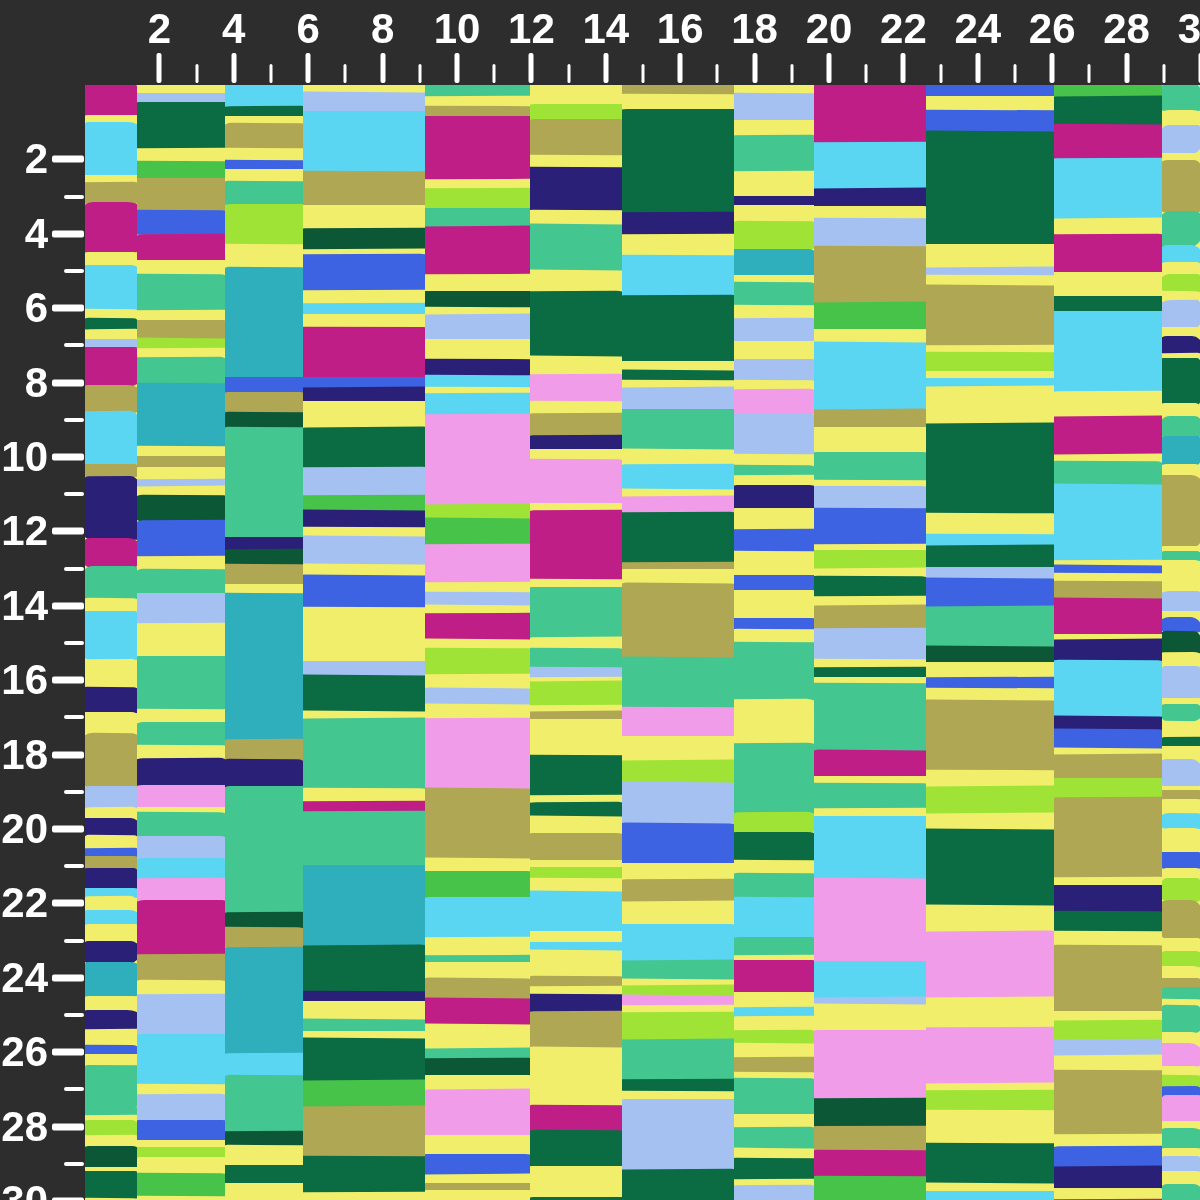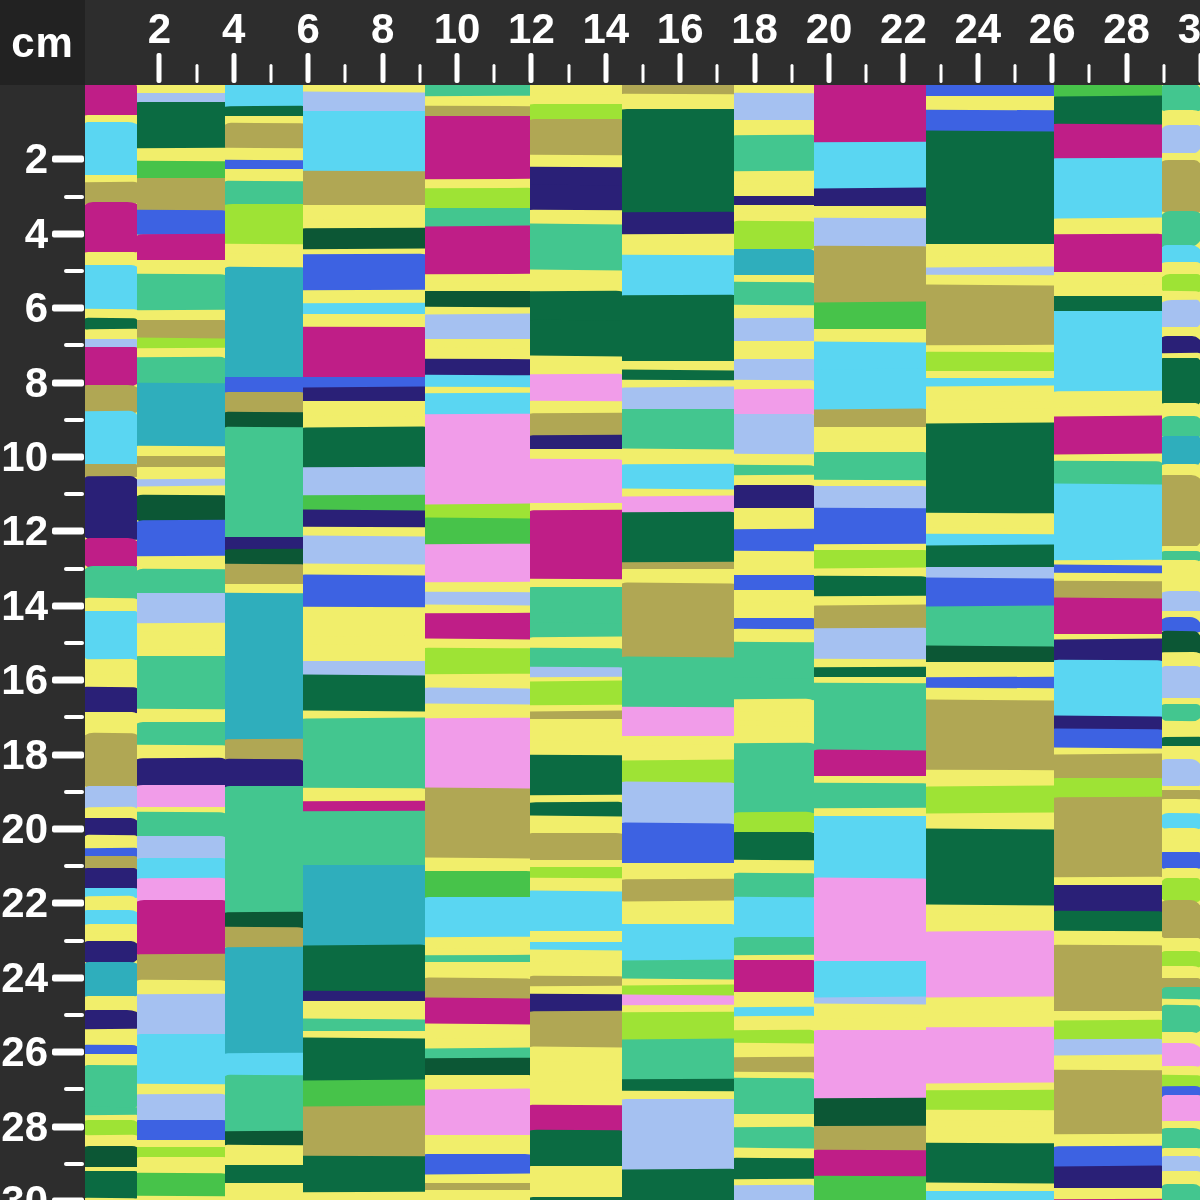--- a/index.html
+++ b/index.html
@@ -781,16 +781,13 @@
       <div class="tl-left" style="top: 605.8px; color: rgb(255, 255, 255);">14</div>
       <div class="tl-left" style="top: 680.2px; color: rgb(255, 255, 255);">16</div>
       <div class="tl-left" style="top: 754.6px; color: rgb(255, 255, 255);">18</div>
       <div class="tl-left" style="top: 829px; color: rgb(255, 255, 255);">20</div>
       <div class="tl-left" style="top: 903.4px; color: rgb(255, 255, 255);">22</div>
       <div class="tl-left" style="top: 977.8px; color: rgb(255, 255, 255);">24</div>
       <div class="tl-left" style="top: 1052.2px; color: rgb(255, 255, 255);">26</div>
       <div class="tl-left" style="top: 1126.6px; color: rgb(255, 255, 255);">28</div>
       <div class="tl-left" style="top: 1201px; color: rgb(255, 255, 255);">30</div>
     </div>
-  <div id="corner" style="background: rgb(34, 34, 34);">
-    <span style="color: rgb(255, 255, 255);">cm</span>
-  </div>
 </div>
 
 </body></html>

